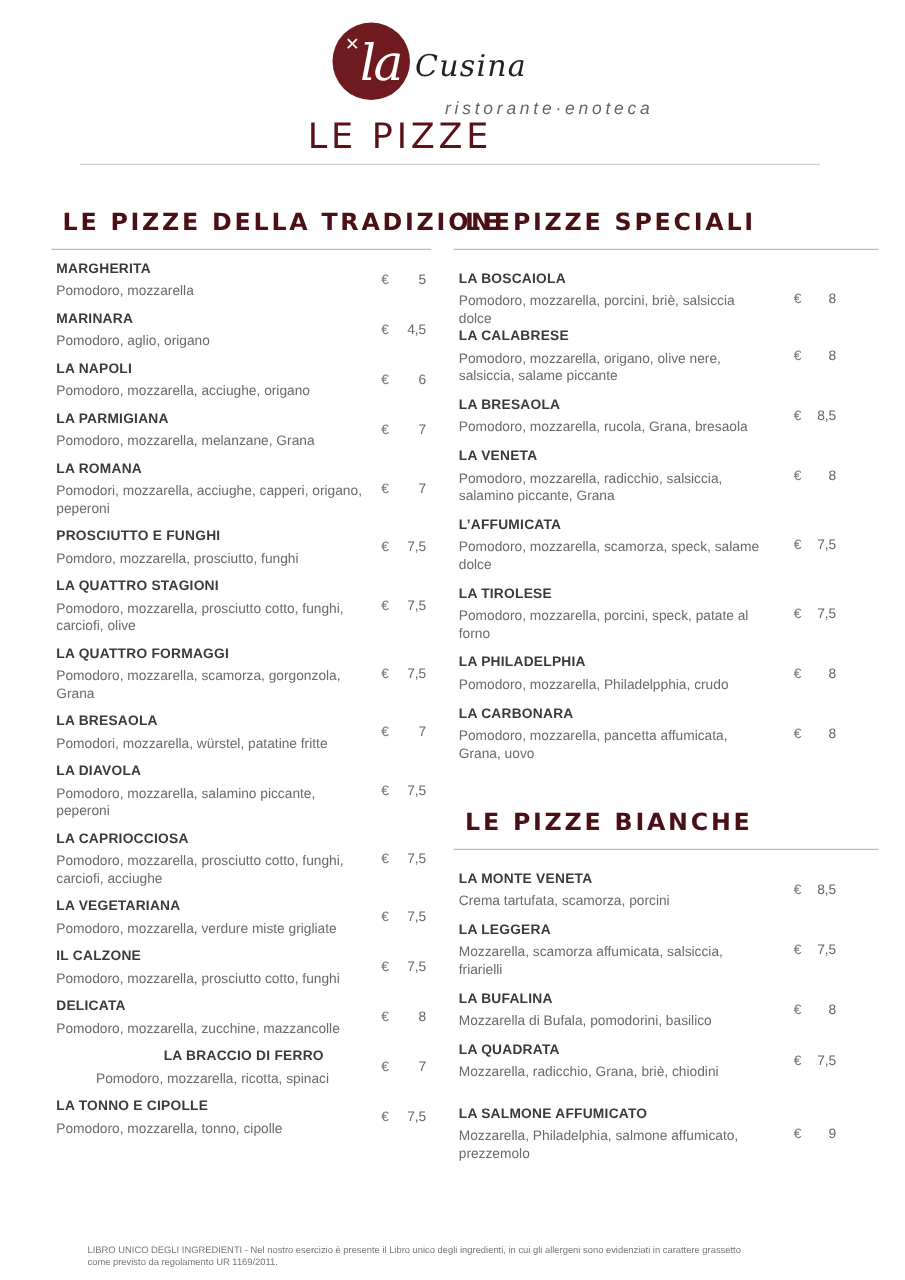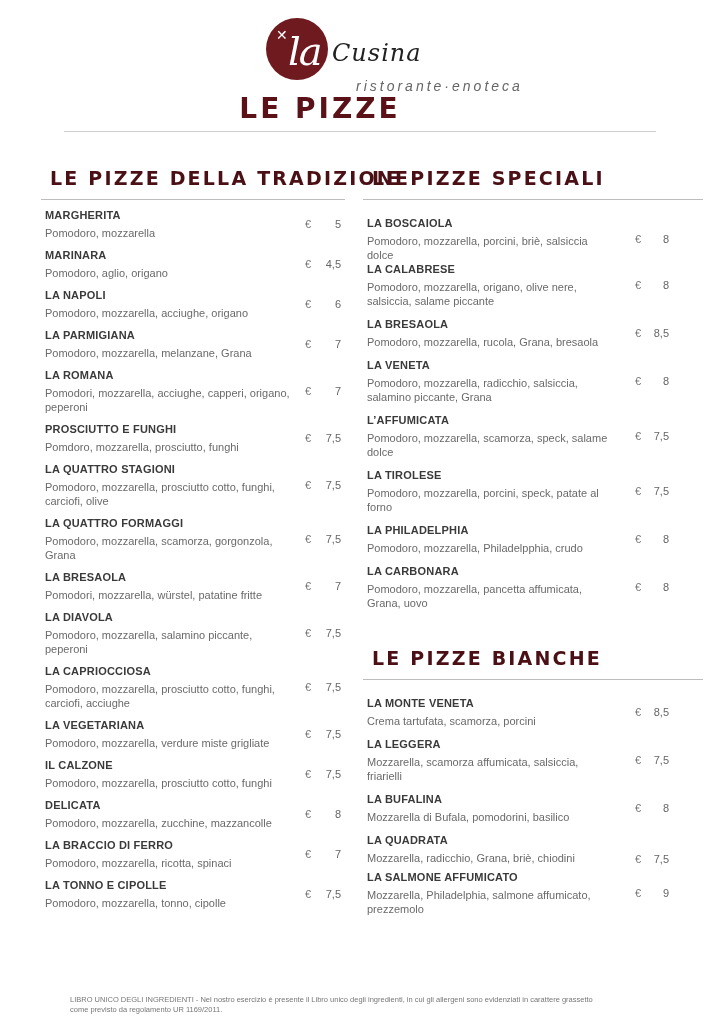--- a/index.html
+++ b/index.html
@@ -5,21 +5,21 @@
   html, body { margin: 0; padding: 0; background: #ffffff; }
   body { width: 724px; height: 1024px; position: relative; overflow: hidden;
          font-family: "Liberation Sans", "DejaVu Sans", sans-serif; color: #555; }
   .header { position: absolute; left: 0; top: 0; width: 724px; height: 140px; }
   .logo { position: absolute; left: 266px; top: 18px; width: 200px; height: 70px; }
   .logo-circle { position: absolute; left: 0; top: 0; width: 62px; height: 62px; border-radius: 50%; background: #6e1a1f; }
   .logo-icon { position: absolute; left: 10px; top: 10px; color: #fff; font-size: 14px; line-height: 14px; }
   .logo-la { position: absolute; left: 22px; top: 8px; font-family: "DejaVu Serif", serif; font-style: italic; font-size: 40px; color: #fff; line-height: 50px; letter-spacing: -2px; }
   .logo-cusina { position: absolute; left: 66px; top: 10px; font-family: "DejaVu Serif", serif; font-style: italic; font-size: 24px; color: #222; line-height: 50px; letter-spacing: 1px; }
   .logo-sub { position: absolute; left: 90px; top: 60px; font-size: 14px; letter-spacing: 3px; color: #666; font-style: italic; }
-  .page-title { position: absolute; left: 0; top: 92px; width: 640px; text-align: center; font-family: "DejaVu Sans", sans-serif; font-weight: bold; font-size: 28px; letter-spacing: 3px; color: #5a1218; }
+  .page-title { position: absolute; left: 0; top: 92px; width: 640px; text-align: center; font-family: "DejaVu Sans", sans-serif; font-weight: normal; font-size: 28px; letter-spacing: 3px; color: #5a1218; }
   .top-rule { position: absolute; left: 64px; top: 131px; width: 592px; height: 1px; background: #cfcfcf; }
 
   .col { position: absolute; }
   .col-left { left: 45px; top: 160px; width: 300px; }
   .col-right { left: 367px; top: 160px; width: 336px; }
   .section-title { font-family: "DejaVu Sans", sans-serif; font-weight: bold; font-size: 19px; letter-spacing: 2.2px; color: #4a1015; margin: 4px; padding: 3px 0 6px 1px; white-space: nowrap; }
   .section-rule { height: 1px; background: #bdbdbd; margin-left: -4px; margin-bottom: 8px; }
   .item { position: relative; display: flex; align-items: center; }
   .item-text { flex: 1; }
   .item-name { font-size: 11px; font-weight: bold; color: #3a3a3a; letter-spacing: 0.2px; line-height: 14px; }
@@ -187,21 +187,21 @@
         <div class="item" style="margin-bottom: 8px;">
           <div class="item-text">
             <div class="item-name">DELICATA</div>
             <div class="item-desc">Pomodoro, mozzarella, zucchine, mazzancolle</div>
           </div>
           <div class="item-price">
             <span class="cur">€</span>
             <span>8</span>
           </div>
         </div>
-        <div class="item" style="margin-bottom: 8px;">
+        <div class="item" style="margin-bottom: 8px; text-align: center;">
           <div class="item-text">
             <div class="item-name">LA BRACCIO DI FERRO</div>
             <div class="item-desc">Pomodoro, mozzarella, ricotta, spinaci</div>
           </div>
           <div class="item-price">
             <span class="cur">€</span>
             <span>7</span>
           </div>
         </div>
         <div class="item" style="margin-bottom: 8px;">
@@ -332,21 +332,21 @@
         <div class="item" style="margin-bottom: 9px;">
           <div class="item-text">
             <div class="item-name">LA BUFALINA</div>
             <div class="item-desc">Mozzarella di Bufala, pomodorini, basilico</div>
           </div>
           <div class="item-price">
             <span class="cur">€</span>
             <span>8</span>
           </div>
         </div>
-        <div class="item" style="margin-bottom: 5px; align-items: flex-end;">
+        <div class="item" style="margin-bottom: 19px;">
           <div class="item-text">
             <div class="item-name">LA QUADRATA</div>
             <div class="item-desc">Mozzarella, radicchio, Grana, briè, chiodini</div>
           </div>
           <div class="item-price">
             <span class="cur">€</span>
             <span>7,5</span>
           </div>
         </div>
         <div class="item" style="margin-bottom: 9px;">

